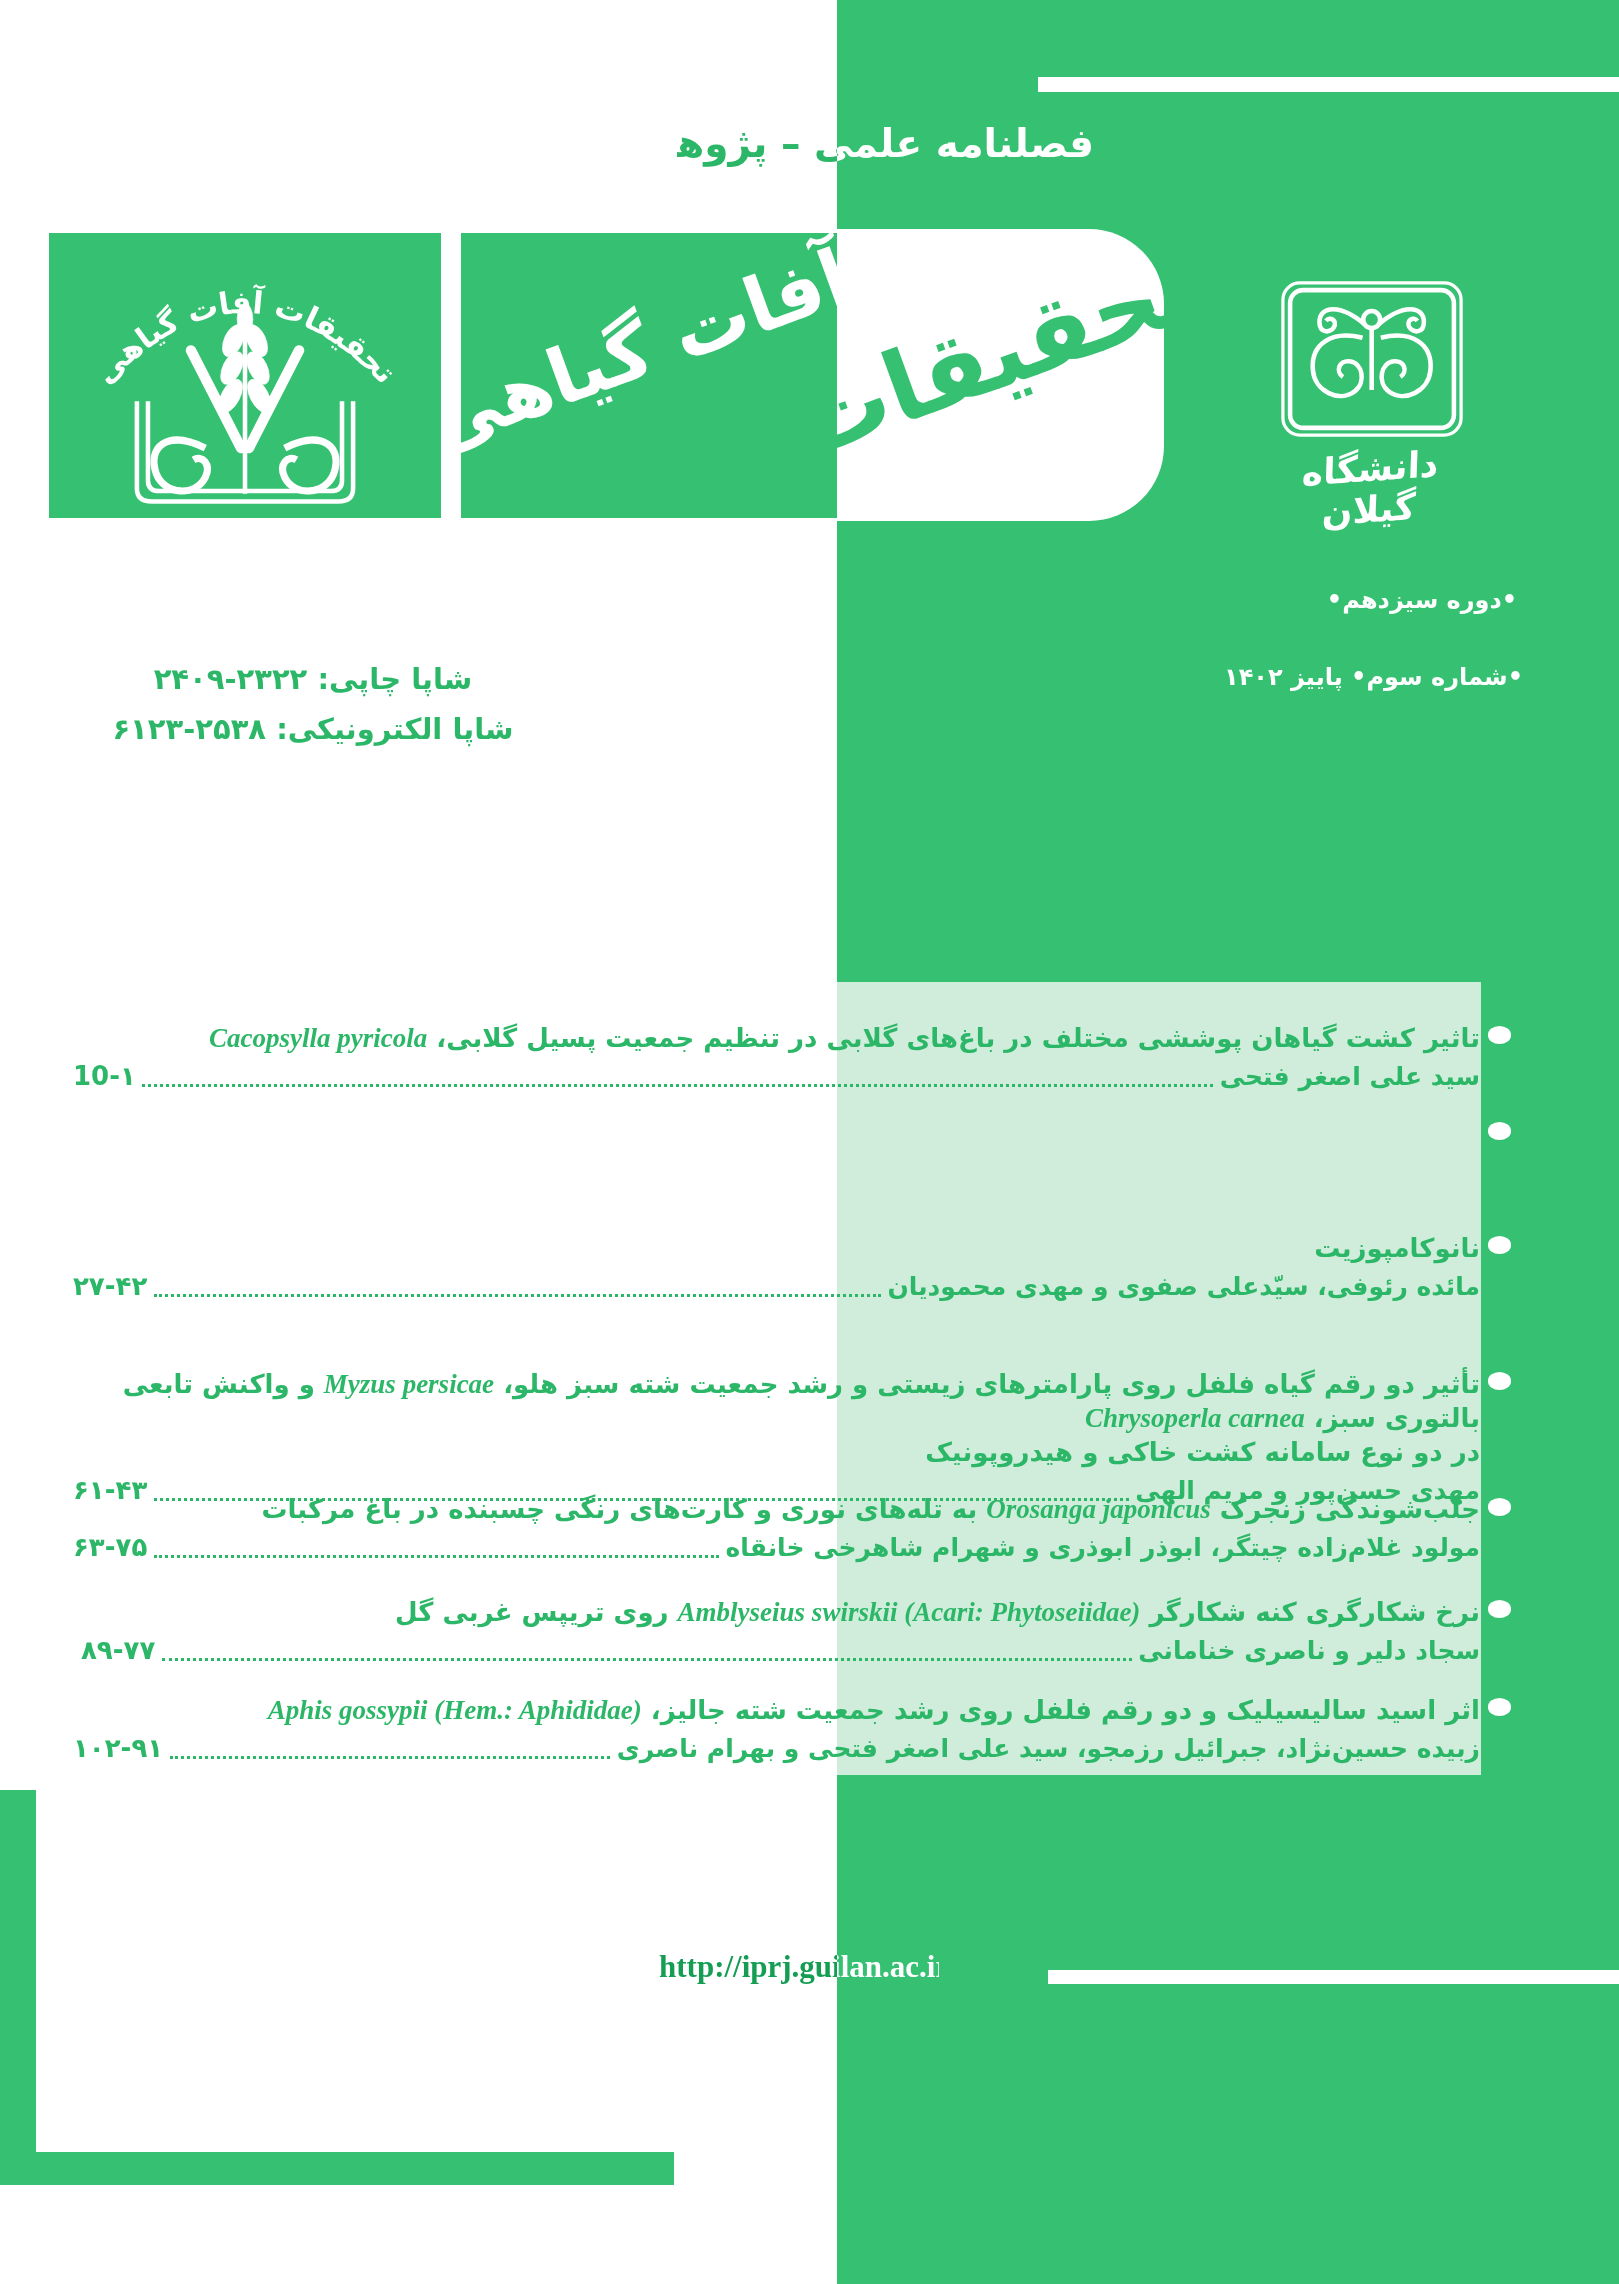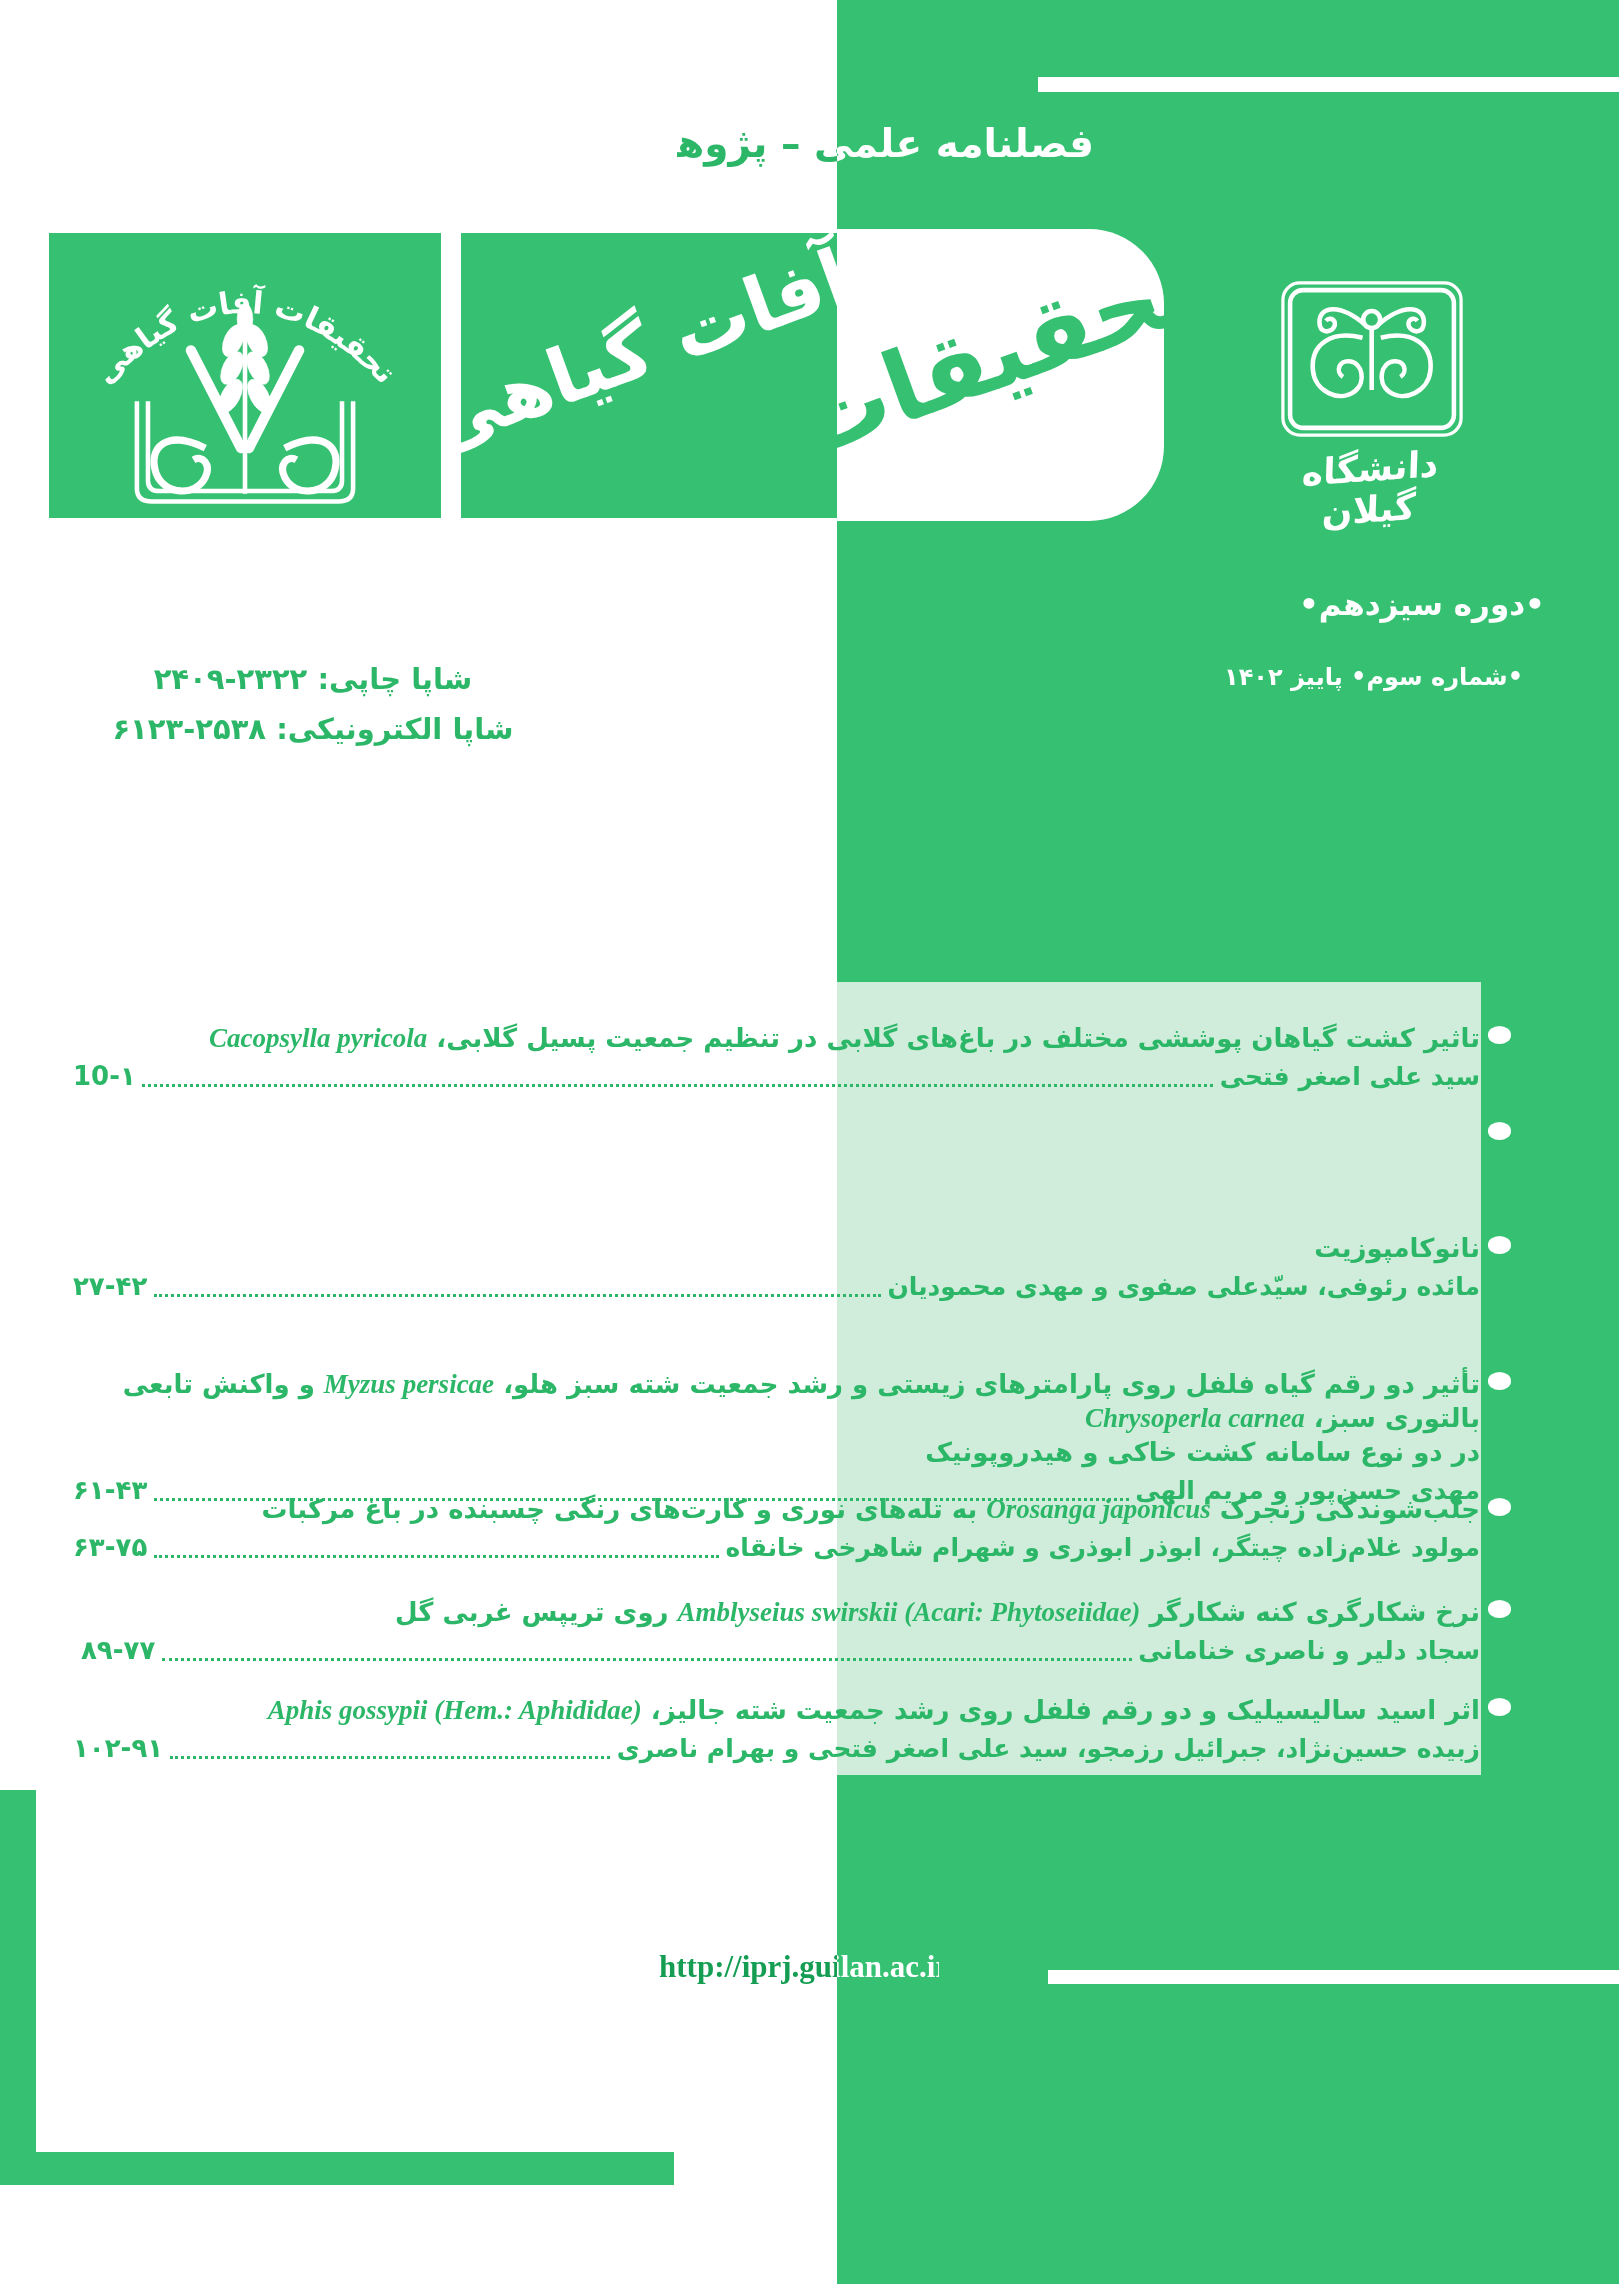--- a/index.html
+++ b/index.html
@@ -33,21 +33,21 @@
   
   .inst-logo{position:absolute;left:49px;top:233px;width:392px;height:285px;background:var(--green);}
   .mid-band{position:absolute;left:461px;top:233px;width:376px;height:285px;background:var(--green);overflow:hidden;}
   .mid-band .callig{position:absolute;left:-19.5px;top:68px;width:417px;text-align:center;color:#fff;font-weight:bold;font-size:77px;transform:rotate(-20deg);white-space:nowrap;}
   .white-card{position:absolute;left:837px;top:229px;width:327px;height:292px;background:#fff;border-radius:0 75px 75px 0;overflow:hidden;}
   .white-card .callig{position:absolute;left:-36px;top:65px;width:404px;text-align:center;color:var(--green);font-weight:bold;font-size:98px;transform:rotate(-20deg);white-space:nowrap;}
 
   .uni-logo{position:absolute;left:1279px;top:279px;width:186px;height:160px;}
   .uni-name{position:absolute;left:1257px;top:448px;width:225px;text-align:center;color:#fff;font-weight:bold;font-size:36px;transform:rotate(-4deg) skewX(-6deg);}
 
-  .vol-line{position:absolute;left:1292px;top:586px;width:260px;text-align:center;color:#fff;font-weight:bold;font-size:31px;white-space:nowrap;}
+  .vol-line{position:absolute;left:1292px;top:586px;width:260px;text-align:center;color:#fff;font-weight:bold;font-size:24px;white-space:nowrap;}
   .issue-line{position:absolute;left:1191px;top:663px;width:365px;text-align:center;color:#fff;font-weight:bold;font-size:24px;white-space:nowrap;}
 
   .issn{position:absolute;left:85px;width:456px;color:var(--txt-green);font-weight:bold;font-size:29px;text-align:center;direction:rtl;white-space:nowrap;}
   .issn.print{top:662px;}
   .issn.online{top:712px;}
 
   
   .toc{position:absolute;left:0;top:0;width:1619px;height:2284px;}
   .toc-entry{position:absolute;right:139px;left:73px;color:var(--txt-green);}
   .t-title{font-weight:bold;font-size:26px;line-height:34px;text-align:right;}

